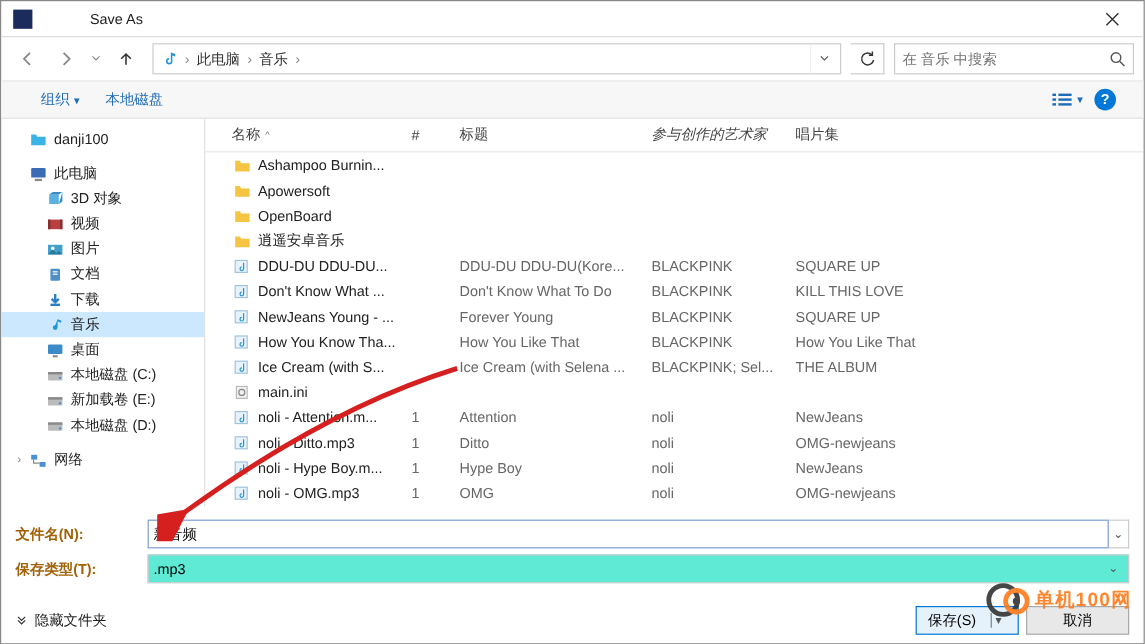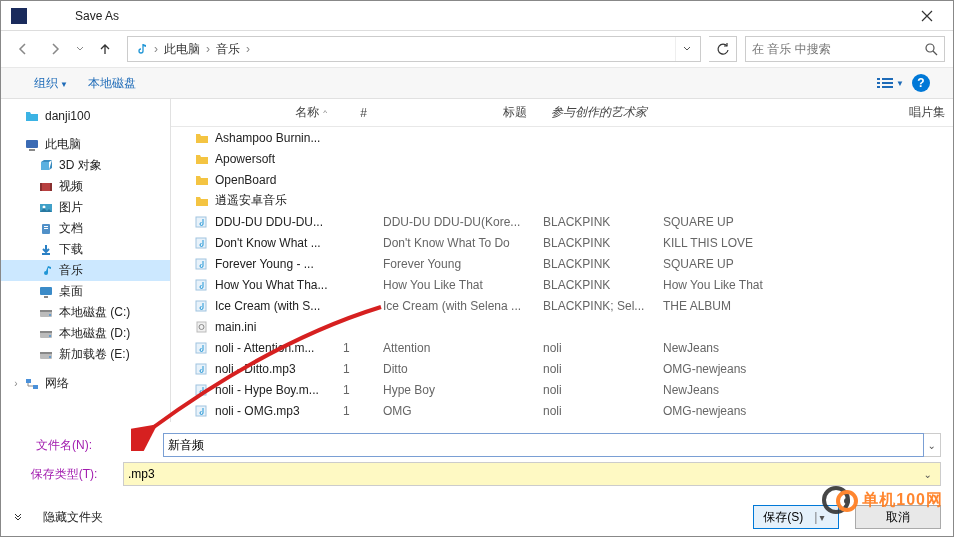--- a/index.html
+++ b/index.html
@@ -39,51 +39,51 @@
 .main { display: flex; height: 323px; }
 .sidebar { width: 170px; border-right: 1px solid #e1e1e1; padding: 6px 0; overflow:hidden;}
 .tree-item { display: flex; align-items: center; height: 21px; padding-left: 8px; cursor: pointer; color: #222; white-space: nowrap; }
 .tree-item.sel { background: #cce8ff; }
 .tree-item .ti-exp { width: 14px; color: #888; font-size: 10px; display:inline-block; text-align:center;}
 .tree-item .ti-icon { width: 18px; height:16px; display:inline-flex; align-items:center; justify-content:center; margin-right: 4px; }
 .tree-item.indent1 { padding-left: 22px; }
 
 .file-area { flex: 1; display: flex; flex-direction: column; overflow:hidden;}
 .cols { display: flex; height: 28px; border-bottom: 1px solid #e8e8e8; align-items: center; color: #444; }
-.col { padding: 0 8px; cursor: pointer; display:flex; align-items:center; gap:4px;justify-content:flex-end;}
+.col { padding: 0 8px; cursor: pointer; display:flex; align-items:center; gap:4px;}
 .col.name { width: 150px; }
 .col.track { width: 40px; }
 .col.title { width: 160px; }
 .col.artist { width: 120px; font-style: italic; }
 .col.album { flex: 1; }
 .sort-ind { font-size: 8px; color: #777; }
 
 .file-list { flex: 1; overflow: hidden; }
 .file-row { display: flex; height: 21px; align-items: center; cursor: pointer; color: #333; }
 .file-cell { padding: 0 8px; white-space: nowrap; overflow: hidden; text-overflow: ellipsis; color: #666; }
 .file-cell.name { width: 150px; display: flex; align-items: center; color: #222; }
 .file-cell.track { width: 40px; }
 .file-cell.title { width: 160px; }
 .file-cell.artist { width: 120px; }
 .file-cell.album { flex: 1; }
 .f-icon { width: 18px; height: 16px; display:inline-flex; align-items:center; justify-content:center; margin-right: 4px; flex-shrink:0;}
 
 
 .form-area { padding: 6px 12px 2px 12px; }
 .form-row { display: flex; align-items: center; margin: 5px 0; }
-.form-label { width: 110px; text-align: center; padding-right: 8px; color: #a21caf; }
-.form-input { flex: 1; height: 24px; border: 1px solid #7a9fd4; padding: 0 4px; outline: none; margin-left: 40px; }
-.form-select { flex: 1; height: 24px; border: 1px solid #ccc; background: #fef9c3; padding: 2px 4px; display: flex; align-items: center; justify-content: space-between; cursor: pointer; }
+.form-label { width: 110px; text-align: left; padding-right: 8px; color: #a16207; font-weight: bold; }
+.form-input { flex: 1; height: 24px; border: 1px solid #7a9fd4; padding: 0 4px; outline: none; }
+.form-select { flex: 1; height: 24px; border: 1px solid #ccc; background: #5eead4; padding: 2px 4px; display: flex; align-items: center; justify-content: space-between; cursor: pointer; }
 .combo-arrow { color:#555; font-size:10px; padding:0 4px;}
 
 
 .footer { height: 48px; display: flex; align-items: center; padding: 0 12px; }
-.hide-folders { display: flex; align-items: center; gap: 20px; cursor: pointer; color: #222; }
+.hide-folders { display: flex; align-items: center; gap: 6px; cursor: pointer; color: #222; }
 .footer-spacer { flex: 1; }
-.btn { min-width: 86px; height: 24px; border: 1px solid #aaa; background: #e8e8e8; margin-left: 16px; cursor: pointer; display: flex; align-items: center; justify-content: center; padding: 0 8px; }
+.btn { min-width: 86px; height: 24px; border: 1px solid #aaa; background: #e8e8e8; margin-left: 6px; cursor: pointer; display: flex; align-items: center; justify-content: center; padding: 0 8px; }
 .btn.primary { border: 1px solid #0078d7; background: #e5f1fb; }
 
 
 .annotation-arrow { position: absolute; pointer-events: none; z-index: 100; }
 
 
 .watermark { position: absolute; right: 10px; bottom: 18px; display:flex; align-items:center; gap:4px; z-index:90; pointer-events:none; opacity:0.9;}
 .wm-logo { width:36px; height:36px; position:relative;}
 .wm-circle { position:absolute; border-radius:50%; }
 .wm-text { color:#ff7a1a; font-size:16px; font-weight:bold; letter-spacing:1px;}
@@ -291,32 +291,32 @@
         </div>
         <div class="tree-item indent1">
           <span class="ti-exp"></span>
           <span class="ti-icon">
             <svg width="14" height="12">
               <rect x="1" y="3" width="12" height="7" fill="#bbb" rx="1"></rect>
               <rect x="1" y="3" width="12" height="2" fill="#888"></rect>
               <circle cx="11" cy="8" r="1" fill="#4a90d0"></circle>
             </svg>
           </span>
-          <span>本地磁盘 (D:)</span>
+          <span>新加载卷 (E:)</span>
         </div>
         <div class="tree-item indent1">
           <span class="ti-exp"></span>
           <span class="ti-icon">
             <svg width="14" height="12">
               <rect x="1" y="3" width="12" height="7" fill="#bbb" rx="1"></rect>
               <rect x="1" y="3" width="12" height="2" fill="#888"></rect>
               <circle cx="11" cy="8" r="1" fill="#4a90d0"></circle>
             </svg>
           </span>
-          <span>新加载卷 (E:)</span>
+          <span>本地磁盘 (D:)</span>
         </div>
       </div>
     <div style="height:8px"></div>
     <div class="tree-item">
       <span class="ti-exp">›</span>
       <span class="ti-icon">
           <svg width="14" height="12">
             <rect x="1" y="1" width="5" height="4" fill="#4a90d9"></rect>
             <rect x="8" y="7" width="5" height="4" fill="#4a90d9"></rect>
             <path d="M3 5 L3 8 L8 8" stroke="#888" fill="none"></path>
@@ -433,37 +433,37 @@
         </div>
         <div class="file-row">
           <div style="width:14px"></div>
           <div class="file-cell name">
             <span class="f-icon">
               <svg width="14" height="12">
                 <rect x="1" y="1" width="10" height="10" fill="#e8f2fa" stroke="#a0c4e0"></rect>
                 <path d="M8 3 L8 8 A1.5 1.5 0 1 1 6.5 6.5" stroke="#2196d6" fill="none"></path>
               </svg>
             </span>
-            <span>Forever Young - ...</span>
+            <span>NewJeans Young - ...</span>
           </div>
           <div class="file-cell track"></div>
           <div class="file-cell title">Forever Young</div>
           <div class="file-cell artist">BLACKPINK</div>
           <div class="file-cell album">SQUARE UP</div>
         </div>
         <div class="file-row">
           <div style="width:14px"></div>
           <div class="file-cell name">
             <span class="f-icon">
               <svg width="14" height="12">
                 <rect x="1" y="1" width="10" height="10" fill="#e8f2fa" stroke="#a0c4e0"></rect>
                 <path d="M8 3 L8 8 A1.5 1.5 0 1 1 6.5 6.5" stroke="#2196d6" fill="none"></path>
               </svg>
             </span>
-            <span>How You What Tha...</span>
+            <span>How You Know Tha...</span>
           </div>
           <div class="file-cell track"></div>
           <div class="file-cell title">How You Like That</div>
           <div class="file-cell artist">BLACKPINK</div>
           <div class="file-cell album">How You Like That</div>
         </div>
         <div class="file-row">
           <div style="width:14px"></div>
           <div class="file-cell name">
             <span class="f-icon">

